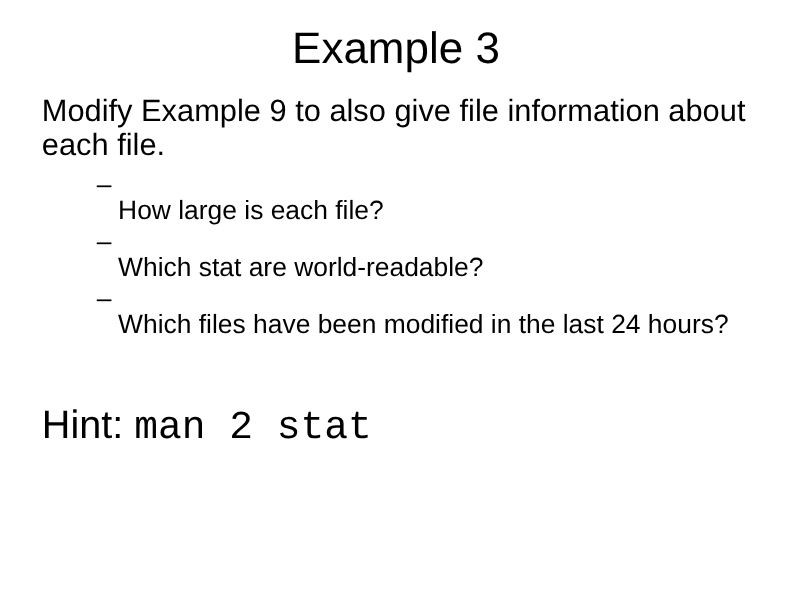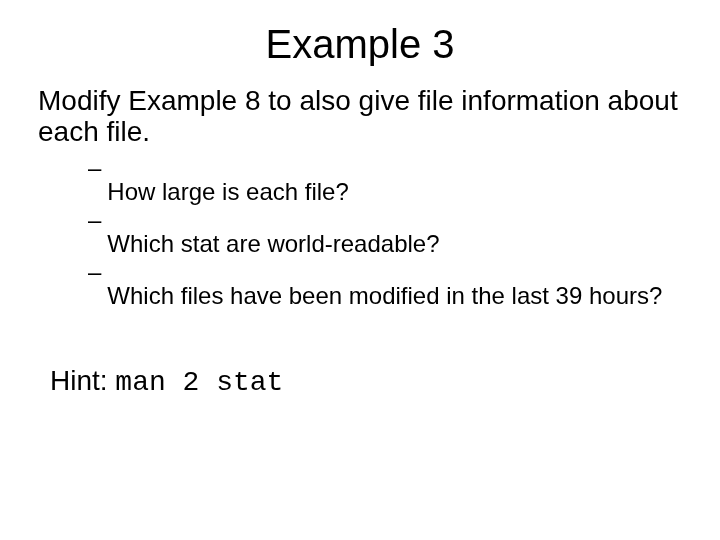--- a/index.html
+++ b/index.html
@@ -43,51 +43,50 @@
   }
   .sublist .dash {
     flex: 0 0 auto;
     padding-right: 6px;
   }
   .sublist .txt {
     flex: 1 1 auto;
     margin-top: 24px;
   }
   .hint {
-    font-size: 28px;
+    font-size: 36px;
     margin-top: 54px;
-    margin-left: 12px;
   }
   .mono {
     font-family: "Courier New", Courier, monospace;
   }
 </style>
 </head>
 <body>
 
 <div class="slide">
 
   <div class="title">Example 3</div>
 
   <div class="body">
 
-    <div class="lead">Modify Example 8 to also give file information about each file.</div>
+    <div class="lead">Modify Example 9 to also give file information about each file.</div>
 
     <div class="sublist">
       <div class="row">
         <div class="dash">–</div>
         <div class="txt">How large is each file?</div>
       </div>
       <div class="row">
         <div class="dash">–</div>
         <div class="txt">Which stat are world-readable?</div>
       </div>
       <div class="row">
         <div class="dash">–</div>
-        <div class="txt">Which files have been modified in the last 39 hours?</div>
+        <div class="txt">Which files have been modified in the last 24 hours?</div>
       </div>
     </div>
 
     <div class="hint">
       <span>Hint: </span><span class="mono">man 2 stat</span>
     </div>
 
   </div>
 
 </div>

